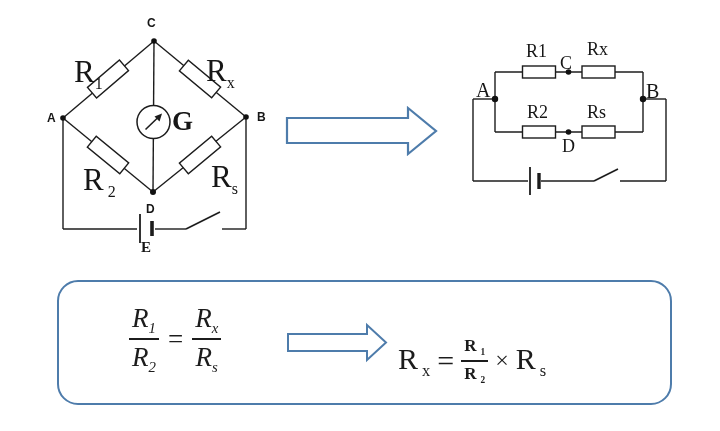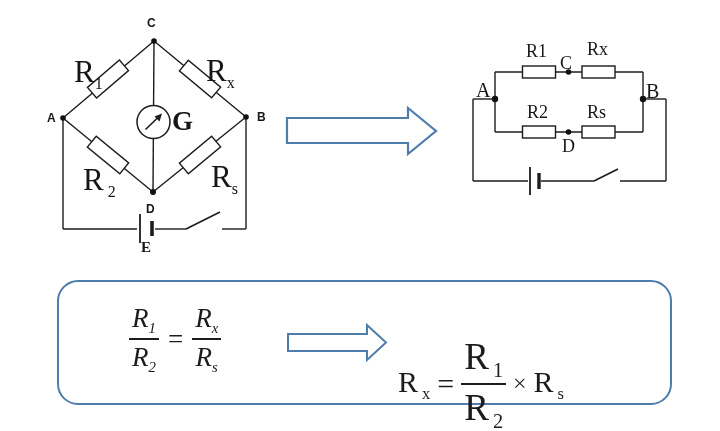--- a/index.html
+++ b/index.html
@@ -15,21 +15,21 @@
   .big-r{font-family:"Liberation Serif", serif;font-size:31px;}
   .big-r sub{font-size:16px;line-height:1;}
   .sub-gap{margin-left:4px;}
   
   .rc-lbl{font-family:"Liberation Serif", serif;font-size:18px;}
   .rc-node{font-family:"Liberation Serif", serif;font-size:20px;}
   
   .eq{position:absolute;display:flex;align-items:center;color:#1c1c1c;}
   .eq-left{left:129px;top:303px;gap:9px;font-size:27px;font-style:italic;}
   .eq-right{left:398px;top:295px;gap:7px;font-size:30px;margin-top:41px;}
-  .eq-right .frac{font-size:37px;}
+  .eq-right .frac{font-size:17px;font-weight:bold;}
   .frac{display:inline-flex;flex-direction:column;align-items:center;}
   .fr-num,.fr-den{line-height:1.15;padding:0 3px;}
   .fr-bar{align-self:stretch;height:0;border-top:2px solid #1c1c1c;margin:2px 0;}
   .eq sub{font-size:0.55em;line-height:1;}
   .times{font-size:24px;}
   .eq-sign{font-style:normal;}
 </style>
 </head>
 <body>
 

